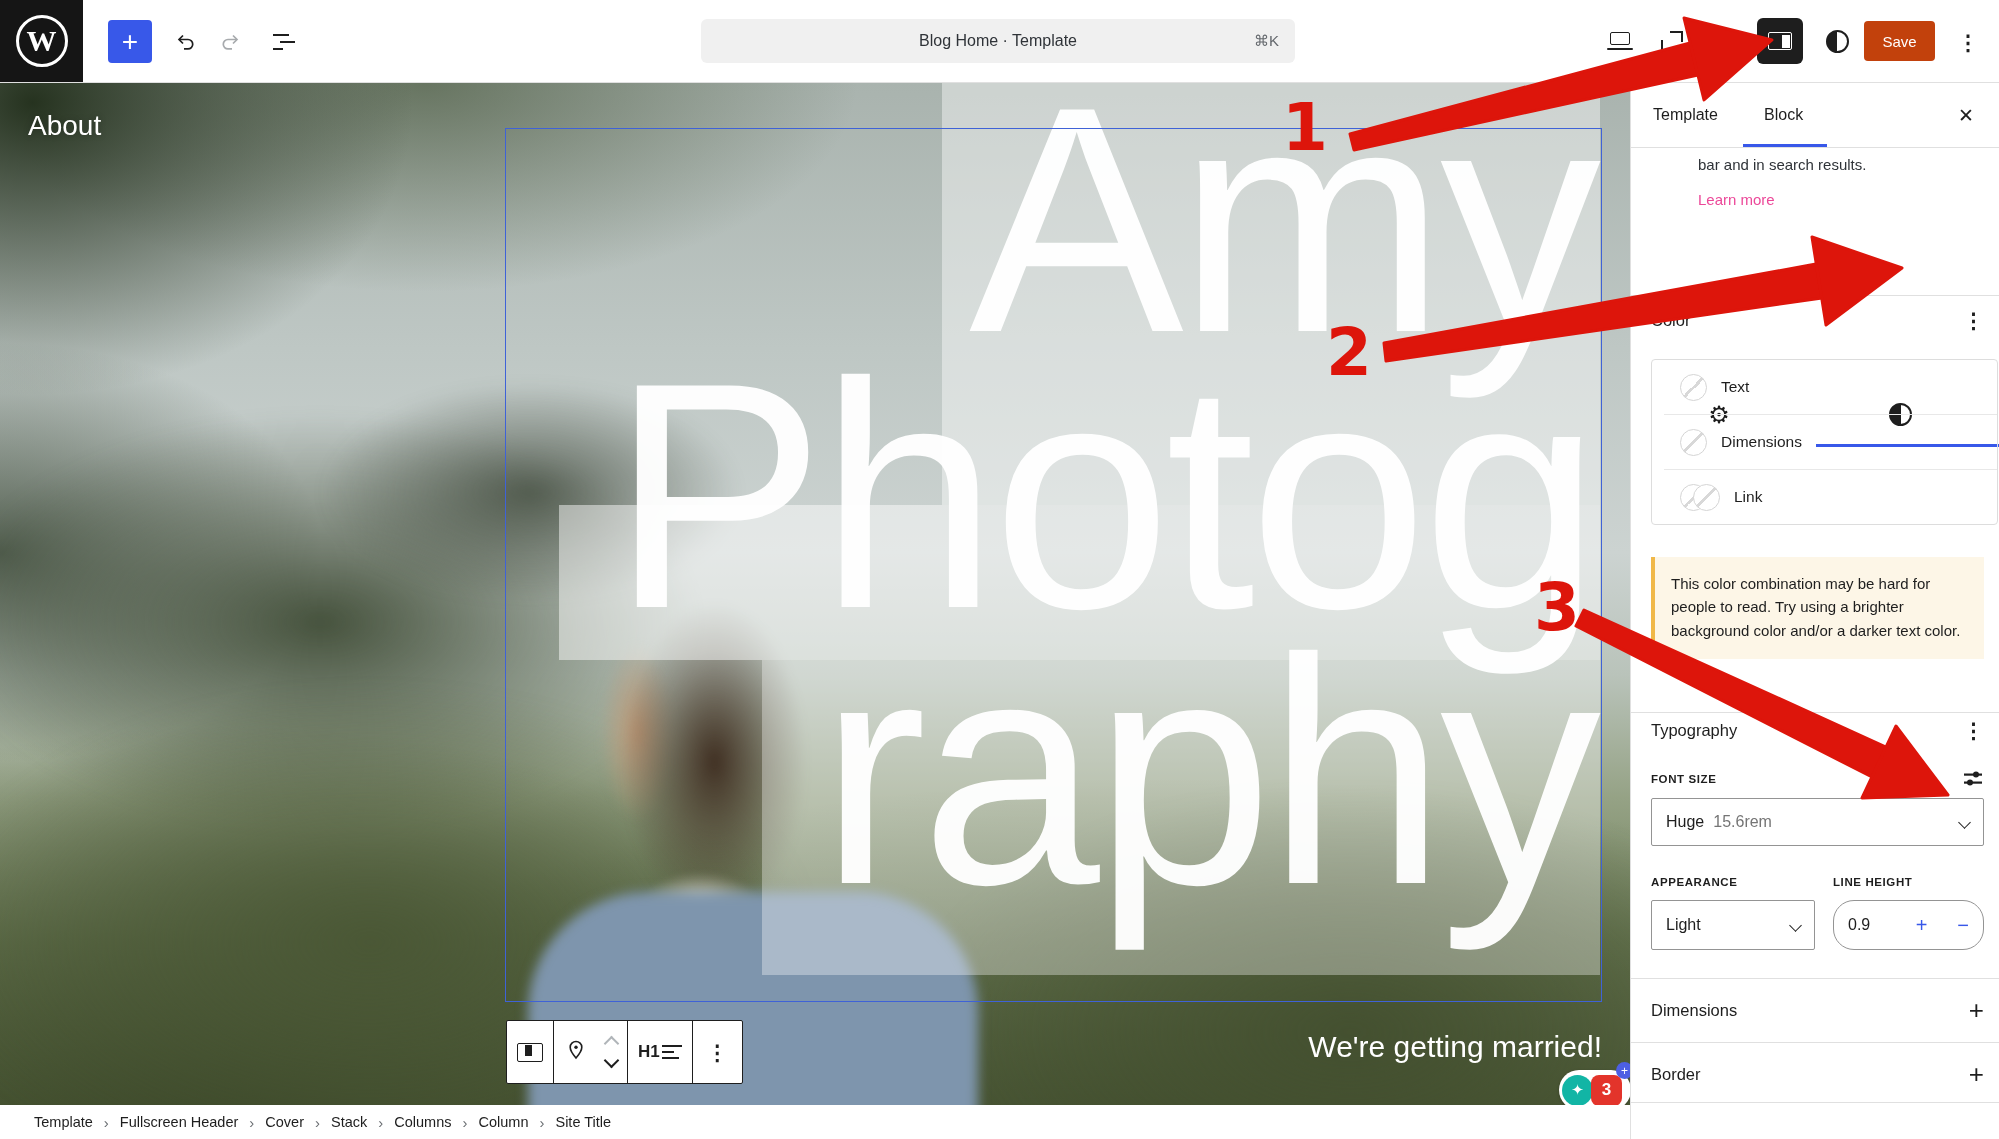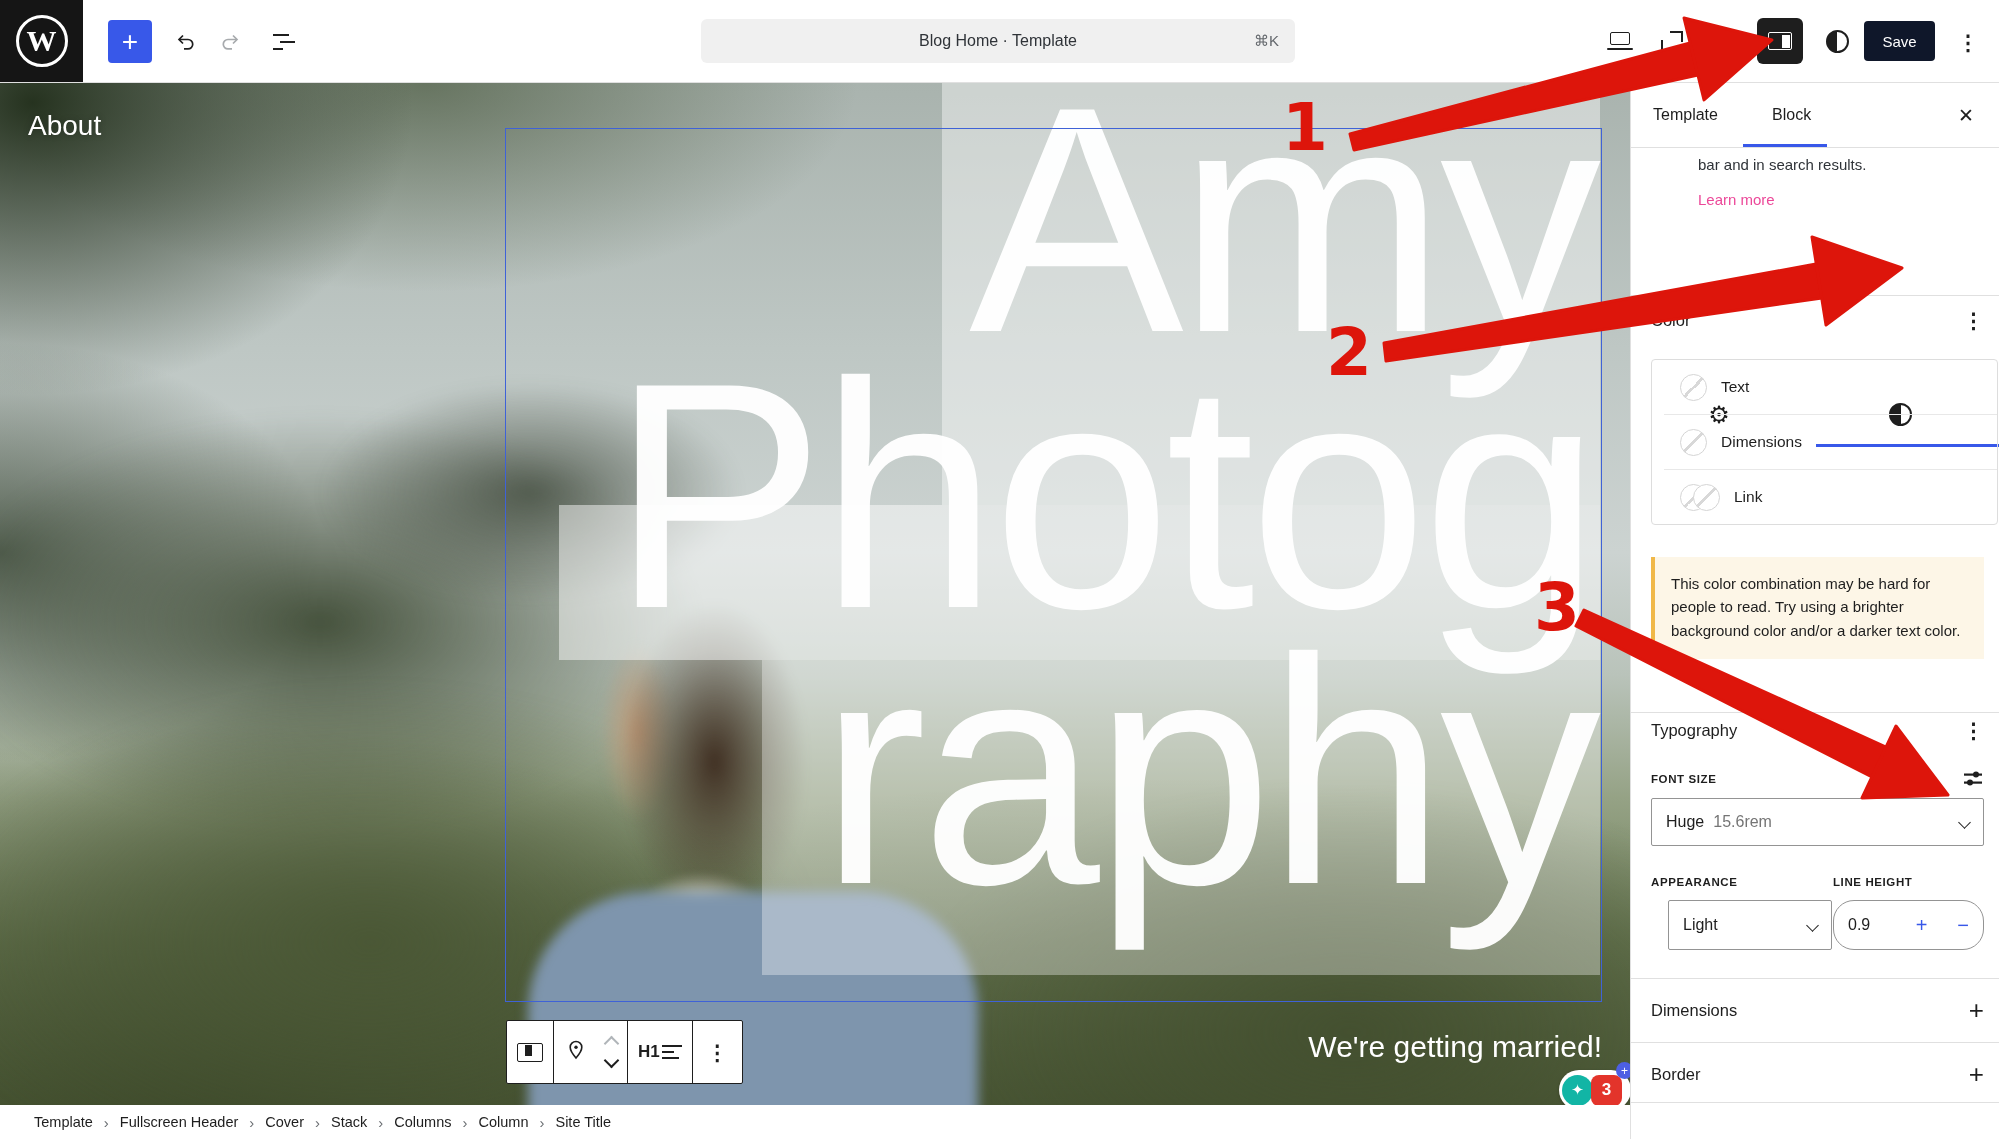--- a/index.html
+++ b/index.html
@@ -16,21 +16,21 @@
   #undo{left:168px;top:24px;width:36px;height:36px;}
   #redo{left:212px;top:24px;width:36px;height:36px;}
   #listview{left:266px;top:24px;width:36px;height:36px;}
   #doc-pill{left:701px;top:19px;width:594px;height:44px;background:#f0f0f0;border-radius:6px;display:flex;align-items:center;justify-content:center;font-size:16px;color:#2f3338;}
   #doc-shortcut{position:absolute;right:16px;top:0;height:44px;display:flex;align-items:center;color:#64686d;font-size:15px;}
   #dev-laptop{left:1600px;top:23px;width:40px;height:36px;}
   #dev-fit{left:1652px;top:23px;width:40px;height:36px;}
   #sidebar-toggle{left:1757px;top:18px;width:46px;height:46px;background:#1e1e1e;border-radius:6px;}
   #style-contrast-top{left:1818px;top:23px;width:38px;height:36px;}
   .contrast-circle{width:23px;height:23px;border-radius:50%;border:2px solid #1e1e1e;background:linear-gradient(90deg,#1e1e1e 50%,transparent 50%);box-sizing:border-box;}
-  #save-btn{left:1864px;top:21px;width:71px;height:40px;background:#0f172a;border-radius:4px;color:#fff;font-size:15px;}
+  #save-btn{left:1864px;top:21px;width:71px;height:40px;background:#c2410c;border-radius:4px;color:#fff;font-size:15px;}
   .kebab{font-size:21px;font-weight:bold;color:#1e1e1e;letter-spacing:0;line-height:1;}
   #topbar-kebab{left:1952px;top:24px;width:32px;height:36px;}
   
   #canvas{left:0;top:82px;width:1630px;height:1023px;overflow:hidden;
     background:
       radial-gradient(560px 430px at 2% 2%, rgba(31,44,24,.95), rgba(31,44,24,0) 68%),
       radial-gradient(620px 300px at 26% 0%, rgba(58,74,44,.6), rgba(58,74,44,0) 70%),
       radial-gradient(460px 300px at 0% 46%, rgba(40,54,34,.75), rgba(40,54,34,0) 70%),
       radial-gradient(980px 560px at 14% 104%, rgba(58,70,40,.95), rgba(58,70,40,0) 75%),
       radial-gradient(1400px 600px at 72% 112%, rgba(62,74,44,.9), rgba(62,74,44,0) 75%),
@@ -225,21 +225,21 @@
     </div>
     <div id="save-btn" class="abs tb-btn">Save</div>
     <div id="topbar-kebab" class="abs tb-btn">
       <span class="kebab">⋮</span>
     </div>
   </div>
 
   <div id="sidebar" class="abs">
     <div id="sb-tabs" class="sb-abs">
       <div class="sb-tab" style="left:22px;">Template</div>
-      <div class="sb-tab" style="left:141px;">Block</div>
+      <div class="sb-tab" style="left:133px;">Block</div>
       <div id="tab-underline" class="sb-abs"></div>
       <div id="sb-close" class="sb-abs tb-btn">
         <span>✕</span>
       </div>
     </div>
 
     <div class="sb-abs body-text" style="left:67px;top:72px;width:280px;">bar and in search results.</div>
     <div class="sb-abs body-text link-blue" style="left:67px;top:107px;">Learn more</div>
 
     <div class="icon-tab-row sb-abs">
@@ -295,21 +295,21 @@
         </svg>
       </span>
     </div>
     <div class="sb-abs select-box" style="left:20px;top:716px;width:333px;">
       <span>Huge</span>
       <span class="muted" style="margin-left:9px;">15.6rem</span>
       <span class="chev chev-down"></span>
     </div>
     <div class="sb-abs ctl-label" style="left:20px;top:794px;">APPEARANCE</div>
     <div class="sb-abs ctl-label" style="left:202px;top:794px;">LINE HEIGHT</div>
-    <div class="sb-abs select-box" style="left:20px;top:818px;width:164px;height:50px;margin-left:17px;">
+    <div class="sb-abs select-box" style="left:20px;top:818px;width:164px;height:50px;">
       <span>Light</span>
       <span class="chev chev-down"></span>
     </div>
     <div class="sb-abs select-box" style="left:202px;top:818px;width:151px;height:50px;gap:30px;border-radius:21px;">
       <span>0.9</span>
       <span class="stepper-sign" style="margin-left:auto;">+</span>
       <span class="stepper-sign">−</span>
     </div>
 
     <div class="divider" style="top:896px;"></div>

